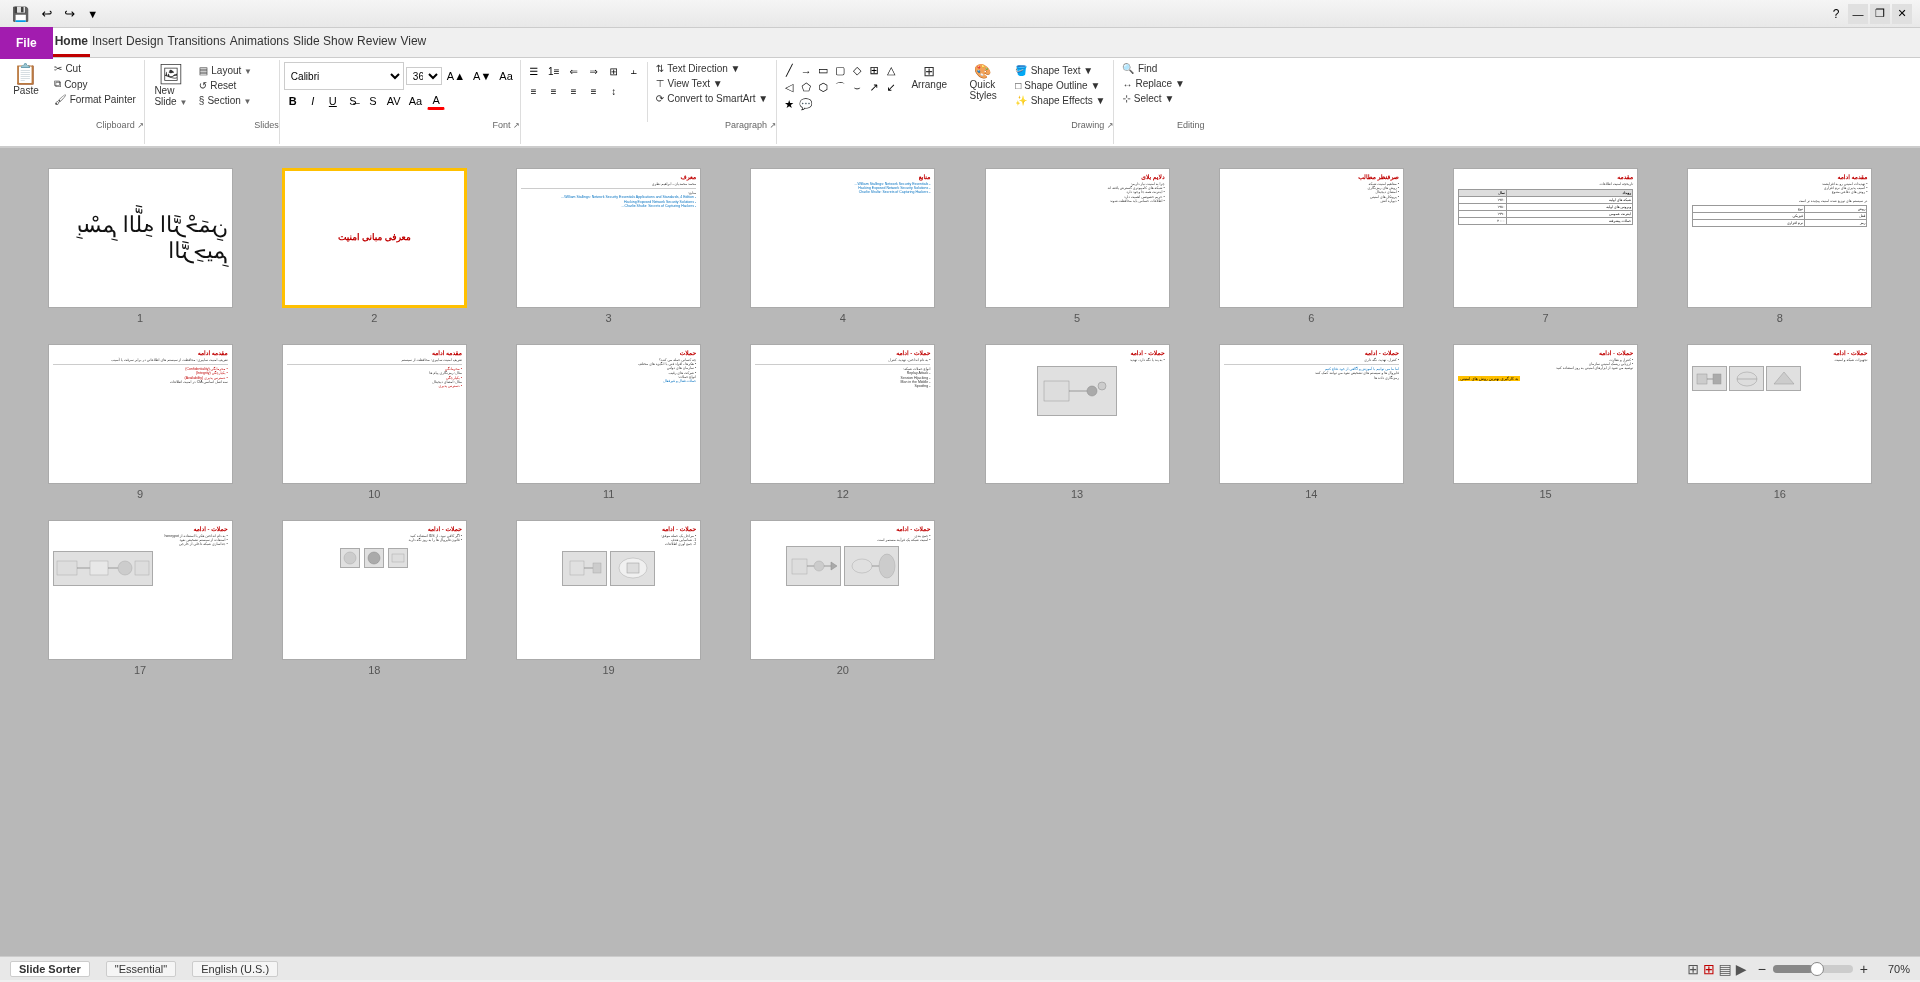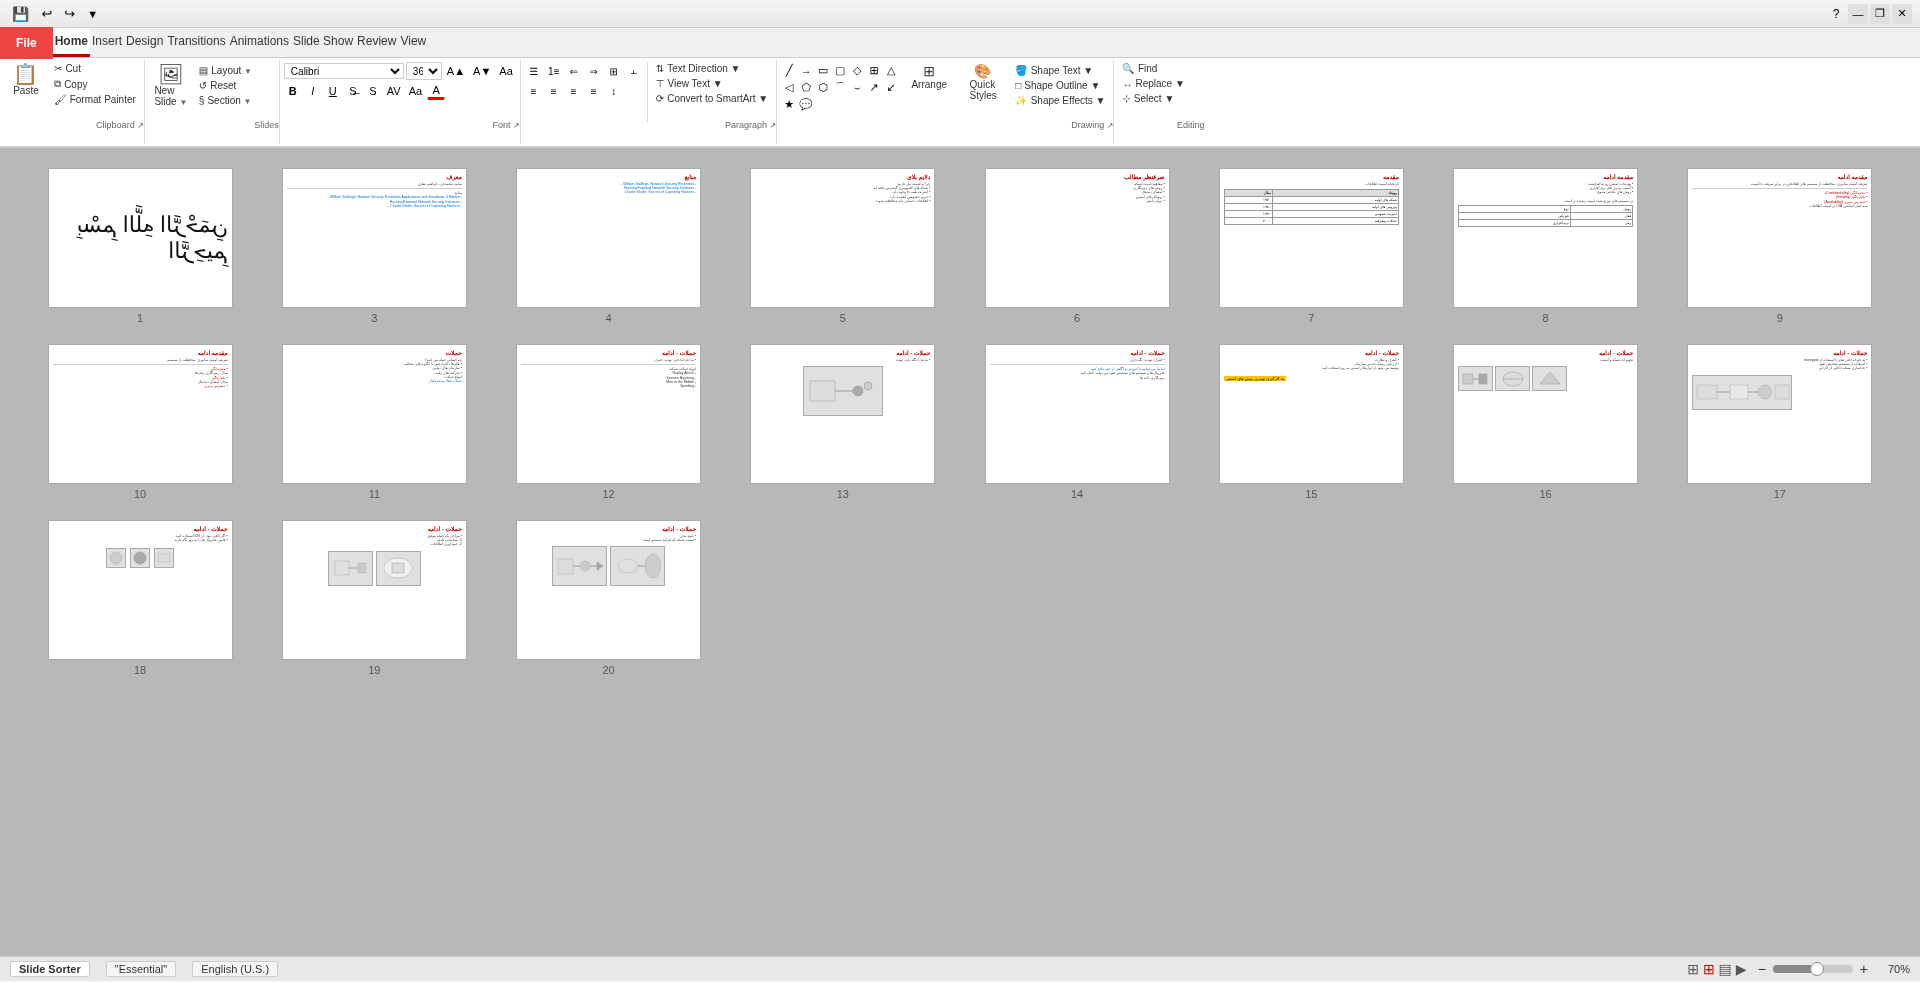--- a/index.html
+++ b/index.html
@@ -18,21 +18,21 @@
     #title-bar .title { flex: 1; text-align: center; font-size: 12px; color: #333; }
     #ribbon-tabs {
       display: flex;
       align-items: center;
       background: #f0f0f0;
       border-bottom: 1px solid #ccc;
       height: 30px;
       padding-left: 0;
     }
     .file-tab {
-      background: #ef4444;
+      background: #a21caf;
       color: white;
       padding: 16px 16px;
       height: 100%;
       display: flex;
       align-items: center;
       font-weight: bold;
       font-size: 12px;
       cursor: pointer;
     }
     .ribbon-tab {
@@ -218,21 +218,21 @@
       height: 100%;
       font-size: 28px;
       color: #222;
       font-family: serif;
     }
 
     
     .font-controls { display: flex; flex-direction: column; gap: 2px; }
     .font-row { display: flex; align-items: center; gap: 2px; }
     .font-select {
-      height: 16px; font-size: 10px; border: 1px solid #ccc;
+      height: 28px; font-size: 10px; border: 1px solid #ccc;
       padding: 0 2px; background: white; min-width: 120px;
     }
     .font-size-select {
       height: 18px; font-size: 10px; border: 1px solid #ccc;
       padding: 0 2px; background: white; width: 36px;
     }
     .format-btn {
       height: 18px; min-width: 18px; border: 1px solid transparent;
       background: transparent; cursor: pointer; font-size: 11px;
       display: flex; align-items: center; justify-content: center;
@@ -503,20 +503,28 @@
 
     <div class="slide-item">
       <div class="slide-thumb">
         <div class="slide-content">
           <div class="calligraphy" style="font-size:22px; transform:scaleX(-1); color:#111;">بِسْمِ اللَّهِ الرَّحْمَنِ الرَّحِيمِ</div>
         </div>
       </div>
       <div class="slide-number">1</div>
     </div>
 
+    <div class="slide-item">
+      <div class="slide-thumb selected">
+        <div class="slide-content" style="display:flex; flex-direction:column; justify-content:center; align-items:center;">
+          <div class="slide-title-red" style="font-size:9px; text-align:center;">معرفی مبانی امنیت</div>
+        </div>
+      </div>
+      <div class="slide-number">2</div>
+    </div>
 
     <div class="slide-item">
       <div class="slide-thumb">
         <div class="slide-content">
           <div class="slide-title-red">معرف</div>
           <div class="slide-text-tiny">محمد محمدیان - ابراهیم نظری</div>
           <div class="slide-line"></div>
           <div class="slide-text-tiny">منابع:</div>
           <div class="slide-text-tiny text-blue">- William Stallings: Network Security Essentials Applications and Standards, 4 Edition...</div>
           <div class="slide-text-tiny text-blue">- Hacking Exposed Network Security Solutions</div>

